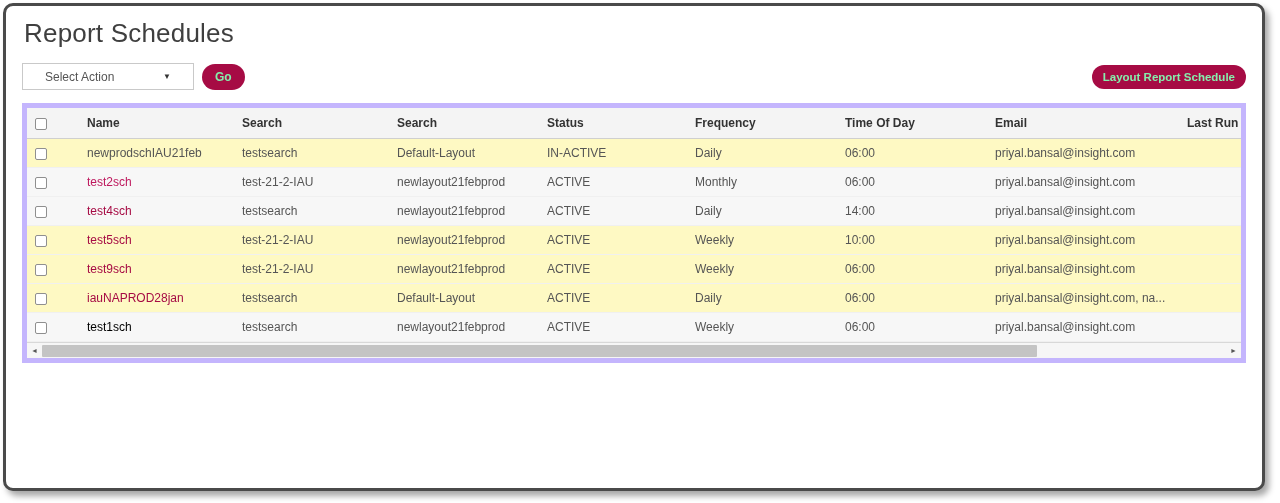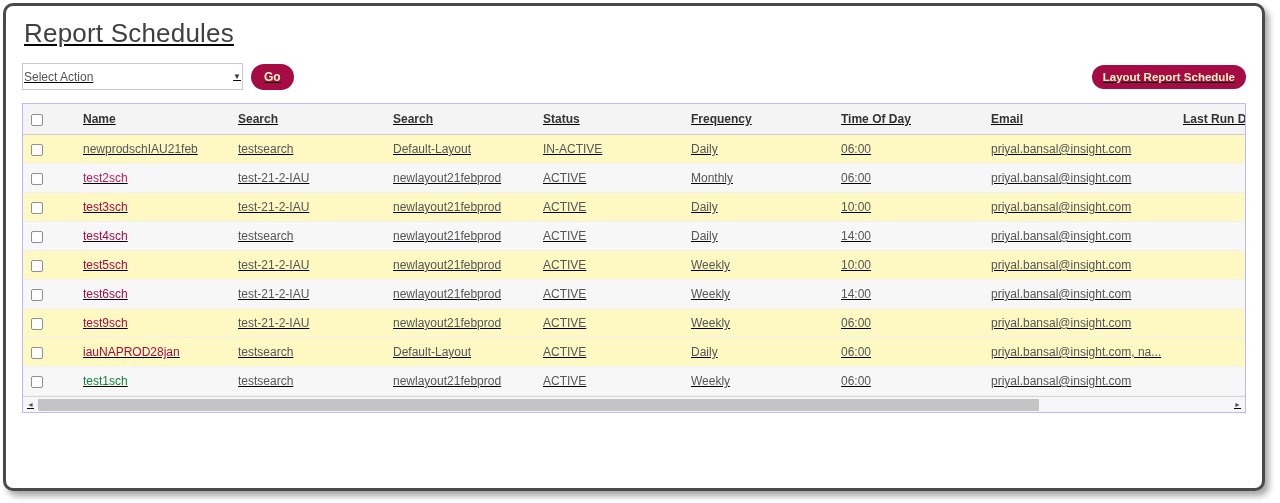--- a/index.html
+++ b/index.html
@@ -1,37 +1,37 @@
 <!DOCTYPE html>
 <html><head>
 <meta charset="utf-8">
 <style>
   * { box-sizing: border-box; margin: 0; padding: 0; }
   html, body { width: 1280px; height: 503px; background: #fff; font-family: "Liberation Sans", sans-serif; }
   .card {
     position: absolute; left: 3px; top: 3px; width: 1262px; height: 488px;
     background: #fff; border: 3px solid #4a4a4a; border-radius: 10px;
     box-shadow: 4px 5px 6px rgba(0,0,0,0.35);
-    padding: 8px 16px 0 16px; overflow: hidden; text-decoration: underline;
+    padding: 8px 16px 0 16px; overflow: hidden;
   }
   .page-title { font-size: 26px; font-weight: 400; color: #3f3f3f; letter-spacing: 0.2px; margin: 4px 0 14px 2px; }
   .toolbar { display: flex; justify-content: space-between; align-items: center; margin-bottom: 13px; }
   .toolbar-left { display: flex; align-items: center; }
   .action-select {
-    width: 221px; height: 27px; border: 1px solid #c9c9c9; background: #fff;
-    font-size: 12px; color: #555; padding: 0 1px; display: flex; align-items: center; justify-content: space-between;
+    width: 172px; height: 27px; border: 1px solid #c9c9c9; background: #fff;
+    font-size: 12px; color: #555; padding: 0 22px; display: flex; align-items: center; justify-content: space-between;
   }
   .caret { font-size: 8px; color: #333; margin-left: 6px; }
   .btn {
-    display: inline-block; border: none; color: #fef9c3; font-weight: bold; font-size: 12px;
+    display: inline-block; border: none; color: #86efac; font-weight: bold; font-size: 12px;
     padding: 6px 12px; border-radius: 13px; cursor: pointer; font-family: "Liberation Sans", sans-serif;
   }
   .go-btn { margin-left: 8px; padding: 6px 13px; }
   .create-btn { font-size: 11.5px; padding: 6px 11px; }
-  .table-shell { border: 1px solid #c4b5fd; }
+  .table-shell { border: 5px solid #c4b5fd; }
   table { width: 100%; border-collapse: collapse; table-layout: fixed; }
   thead tr { background: #f4f4f4; border-bottom: 1px solid #cfcfcf; }
   th { text-align: left; font-size: 12px; color: #333; font-weight: bold; padding: 8px 8px; white-space: nowrap; overflow: hidden; }
   td { font-size: 12px; color: #555; padding: 7px 8px; white-space: nowrap; overflow: hidden; text-overflow: clip; }
   tbody tr { background: #fef9c3; border-bottom: 1px solid #f0f0f0; }
   tbody tr.alt { background: #f7f7f7; }
   col.c-cb { width: 52px; } col.c-name { width: 155px; } col.c-search { width: 155px; }
   col.c-layout { width: 150px; } col.c-status { width: 148px; } col.c-freq { width: 150px; }
   col.c-time { width: 150px; } col.c-email { width: 192px; } col.c-last { width: auto; }
   .cb {
@@ -107,61 +107,39 @@
             <td><input type="checkbox" class="cb" style=""></td>
             <td><a class="name-link" style="color: #be185d;">test2sch</a></td>
             <td>test-21-2-IAU</td>
             <td>newlayout21febprod</td>
             <td>ACTIVE</td>
             <td>Monthly</td>
             <td>06:00</td>
             <td>priyal.bansal@insight.com</td>
             <td></td>
           </tr>
-          <tr>
-            <td><input type="checkbox" class="cb" style=""></td>
-            <td><a class="name-link" style="color: rgb(166, 11, 68);">test3sch</a></td>
-            <td>test-21-2-IAU</td>
-            <td>newlayout21febprod</td>
-            <td>ACTIVE</td>
-            <td>Daily</td>
-            <td>10:00</td>
-            <td>priyal.bansal@insight.com</td>
-            <td></td>
-          </tr>
           <tr class="alt">
             <td><input type="checkbox" class="cb" style=""></td>
             <td><a class="name-link" style="color: rgb(166, 11, 68);">test4sch</a></td>
             <td>testsearch</td>
             <td>newlayout21febprod</td>
             <td>ACTIVE</td>
             <td>Daily</td>
             <td>14:00</td>
             <td>priyal.bansal@insight.com</td>
             <td></td>
           </tr>
           <tr>
             <td><input type="checkbox" class="cb" style=""></td>
             <td><a class="name-link" style="color: rgb(166, 11, 68);">test5sch</a></td>
             <td>test-21-2-IAU</td>
             <td>newlayout21febprod</td>
             <td>ACTIVE</td>
             <td>Weekly</td>
             <td>10:00</td>
-            <td>priyal.bansal@insight.com</td>
-            <td></td>
-          </tr>
-          <tr class="alt">
-            <td><input type="checkbox" class="cb" style=""></td>
-            <td><a class="name-link" style="color: rgb(166, 11, 68);">test6sch</a></td>
-            <td>test-21-2-IAU</td>
-            <td>newlayout21febprod</td>
-            <td>ACTIVE</td>
-            <td>Weekly</td>
-            <td>14:00</td>
             <td>priyal.bansal@insight.com</td>
             <td></td>
           </tr>
           <tr>
             <td><input type="checkbox" class="cb" style=""></td>
             <td><a class="name-link" style="color: rgb(166, 11, 68);">test9sch</a></td>
             <td>test-21-2-IAU</td>
             <td>newlayout21febprod</td>
             <td>ACTIVE</td>
             <td>Weekly</td>
@@ -175,21 +153,21 @@
             <td>testsearch</td>
             <td>Default-Layout</td>
             <td>ACTIVE</td>
             <td>Daily</td>
             <td>06:00</td>
             <td>priyal.bansal@insight.com, na...</td>
             <td></td>
           </tr>
           <tr class="alt">
             <td><input type="checkbox" class="cb" style=""></td>
-            <td><a class="name-link" style="color: #15803d;">test1sch</a></td>
+            <td><a class="name-link" style="color: #000000;">test1sch</a></td>
             <td>testsearch</td>
             <td>newlayout21febprod</td>
             <td>ACTIVE</td>
             <td>Weekly</td>
             <td>06:00</td>
             <td>priyal.bansal@insight.com</td>
             <td></td>
           </tr>
         </tbody>
     </table>

